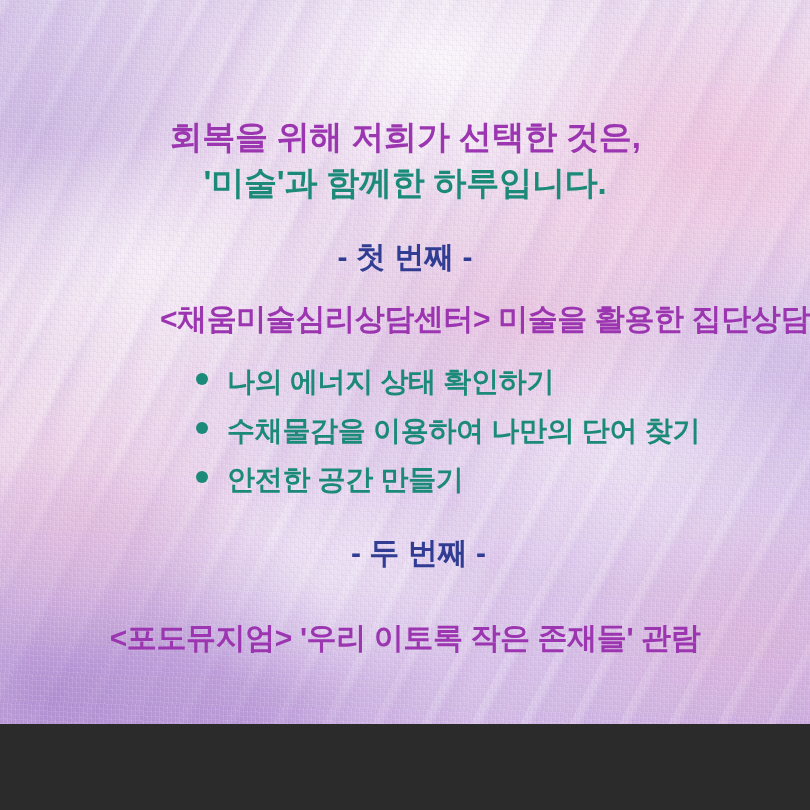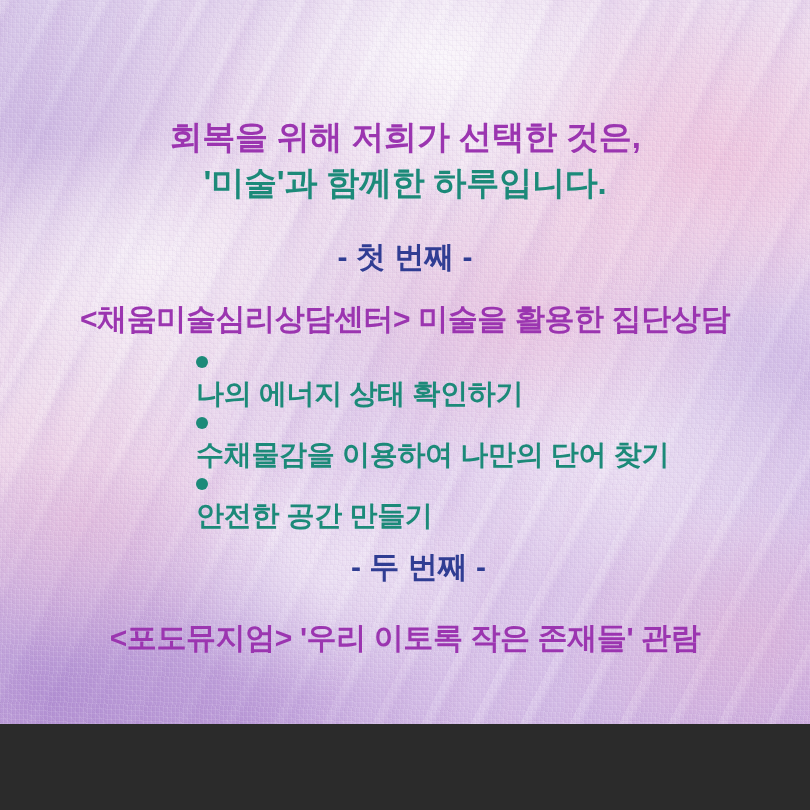--- a/index.html
+++ b/index.html
@@ -97,48 +97,47 @@
 
   
   .sec-label {
     position: absolute; left: 0; right: 0;
     font-size: 30px; line-height: 38px;
     font-weight: 700;
     color: #303d93;
     text-align: center;
   }
   .sec-label.first  { top: 238px; }
-  .sec-label.second { top: 548px; margin-left: 27px; }
+  .sec-label.second { top: 534px; margin-left: 27px; }
 
   
   .prog-title {
     position: absolute; left: 0; right: 0;
     font-size: 30px; line-height: 40px;
     font-weight: 700;
     color: #9b35b0;
     letter-spacing: -0.4px;
   }
-  .prog-title.one { top: 299px; }
+  .prog-title.one { top: 299px; text-align: right; }
   .prog-title.two { top: 618px; text-align: center; }
 
   
   .bullets {
     position: absolute;
     top: 362px;
     left: 196px;
     text-align: left;
     list-style: none;
     margin: 0;
     padding: 0;
   }
   .bullets li {
     display: flex;
     align-items: baseline;
     margin: 0 0 9px 0;
-    flex-direction: column;
   }
   .bullets li:last-child { margin-bottom: 0; }
 
   .dot {
     flex: 0 0 auto;
     width: 12px;
     height: 12px;
     border-radius: 50%;
     background: #1c8a79;
     margin-right: 19px;

